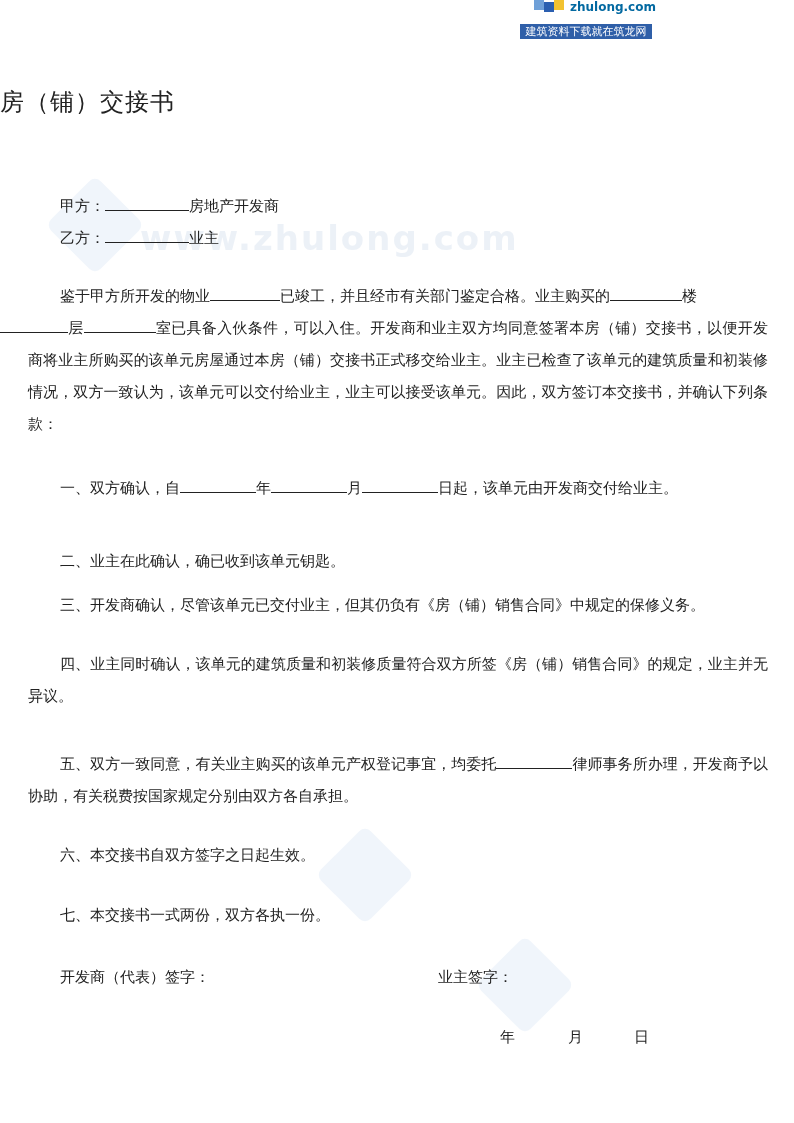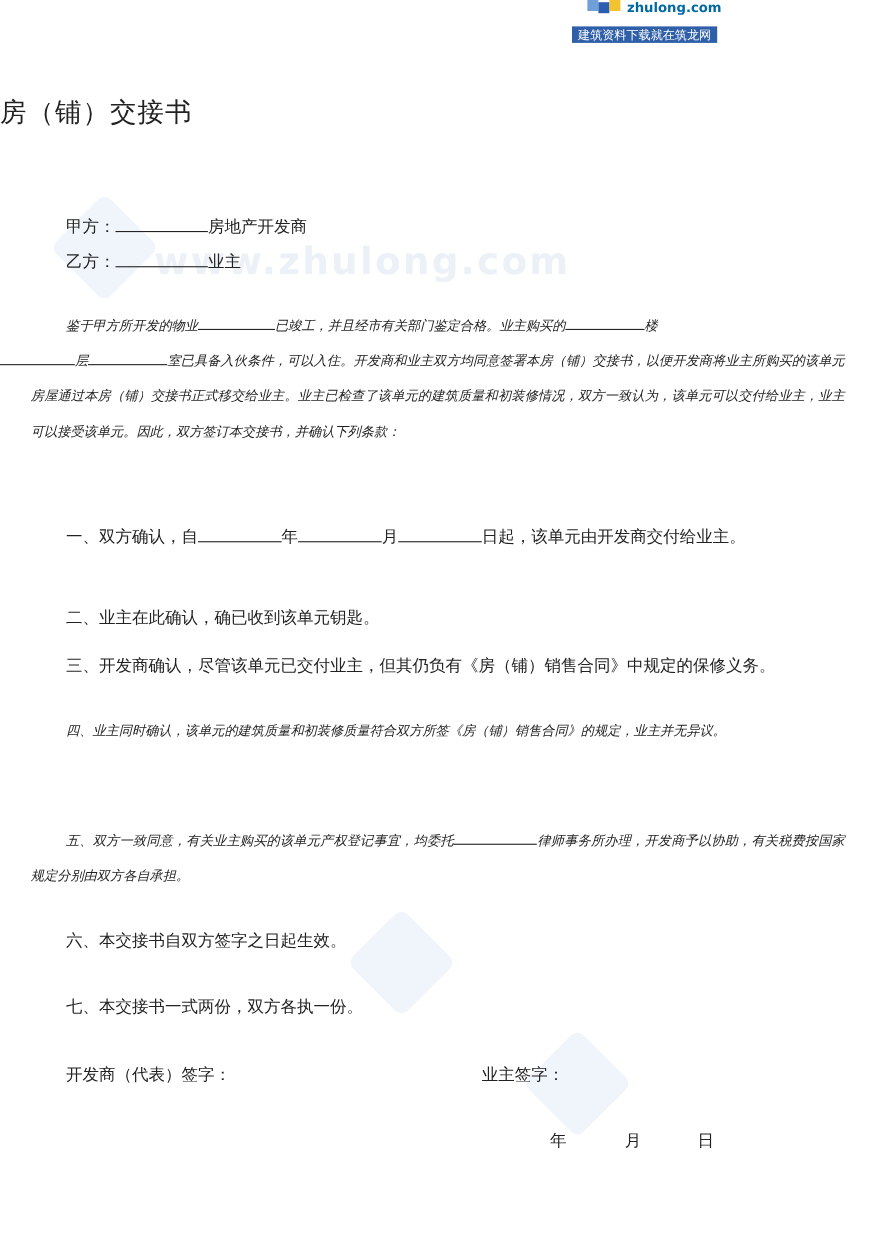--- a/index.html
+++ b/index.html
@@ -8,21 +8,21 @@
   .logo { position:absolute; left:520px; top:0; width:132px; height:34px; }
   .logo .mark { position:absolute; left:14px; top:0; width:36px; height:14px; }
   .logo .mark .sq1 { position:absolute; left:0; top:0; width:10px; height:10px; background:#6fa0d8; }
   .logo .mark .sq2 { position:absolute; left:10px; top:2px; width:10px; height:10px; background:#2b5fb0; }
   .logo .mark .sq3 { position:absolute; left:20px; top:0; width:10px; height:10px; background:#f2c230; }
   .logo .domain { position:absolute; left:50px; top:0; font-family:"DejaVu Sans", sans-serif; font-weight:bold; font-size:12px; color:#0369a1; }
   .logo .banner { position:absolute; left:0; top:24px; width:132px; height:15px; background:#2f5fa8; color:#fff;
                   font-family:"DejaVu Sans", sans-serif; font-size:11px; line-height:15px; text-align:center; letter-spacing:0; }
   .title { position:absolute; top:86px; left:0; width:794px; text-align:left; font-size:24px; letter-spacing:1px; color:#222; }
   .line { position:absolute; font-size:15px; line-height:15px; white-space:nowrap; color:#222; }
-  .para { position:absolute; left:28px; width:740px; font-size:12px; line-height:32px; color:#222; text-align:justify;font-style:italic; }
+  .para { position:absolute; left:28px; width:740px; font-size:15px; line-height:32px; color:#222; text-align:justify; }
   .blank { display:inline-block; border-bottom:1px solid #222; height:14px; vertical-align:baseline; }
   .watermark { position:absolute; color:rgba(180,200,225,0.25); font-family:"DejaVu Sans", sans-serif; font-weight:bold; font-size:34px; left:140px; top:218px; letter-spacing:2px; }
   .flake { position:absolute; width:70px; height:70px; background:rgba(170,200,235,0.18); transform:rotate(45deg); border-radius:8px; }
 </style>
 </head>
 <body>
 
 <div class="logo">
   <div class="mark">
     <div class="sq1"></div>
@@ -59,21 +59,21 @@
 <div class="line" style="left:60px;top:538px;margin-top:16px;">二、业主在此确认，确已收到该单元钥匙。</div>
 
 <div class="line" style="left:60px;top:598px;">三、开发商确认，尽管该单元已交付业主，但其仍负有《房（铺）销售合同》中规定的保修义务。</div>
 
 <div class="para" style="top:648px;text-indent:32px;">四、业主同时确认，该单元的建筑质量和初装修质量符合双方所签《房（铺）销售合同》的规定，业主并无异议。</div>
 
 <div class="para" style="top:748px;text-indent:32px;">
   <span>五、双方一致同意，有关业主购买的该单元产权登记事宜，均委托</span><span class="blank" style="width:76px;"></span><span>律师事务所办理，开发商予以协助，有关税费按国家规定分别由双方各自承担。</span>
 </div>
 
-<div class="line" style="left:60px;top:848px;">六、本交接书自双方签字之日起生效。</div>
+<div class="line" style="left:60px;top:848px;font-family:Liberation Serif, serif;">六、本交接书自双方签字之日起生效。</div>
 
 <div class="line" style="left:60px;top:908px;">七、本交接书一式两份，双方各执一份。</div>
 
 <div class="line" style="left:60px;top:970px;">开发商（代表）签字：</div>
 <div class="line" style="left:438px;top:970px;">业主签字：</div>
 
 <div class="line" style="left:500px;top:1030px;">年</div>
 <div class="line" style="left:568px;top:1030px;">月</div>
 <div class="line" style="left:634px;top:1030px;">日</div>
 

